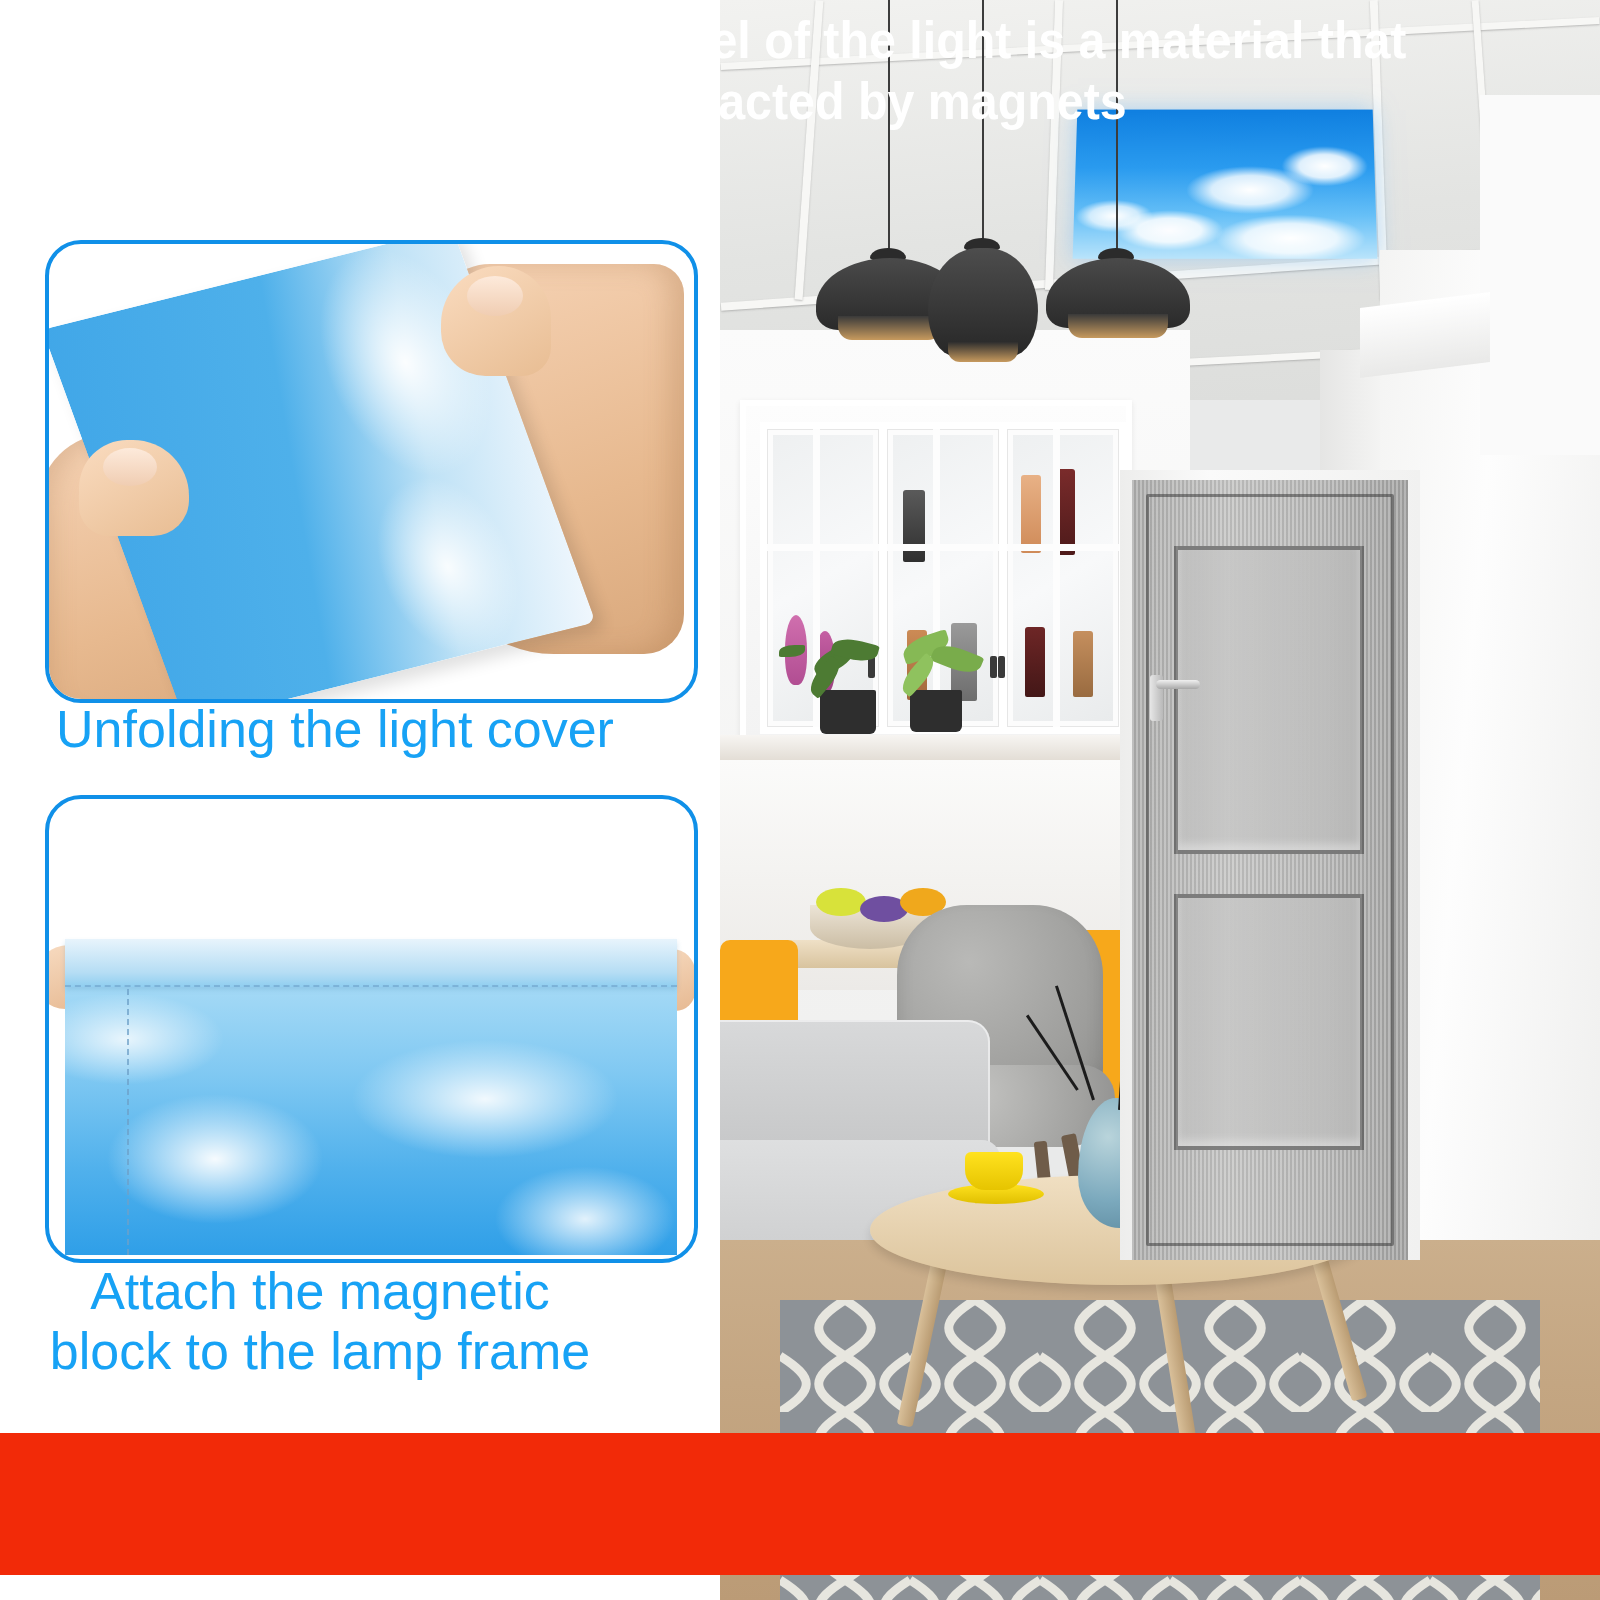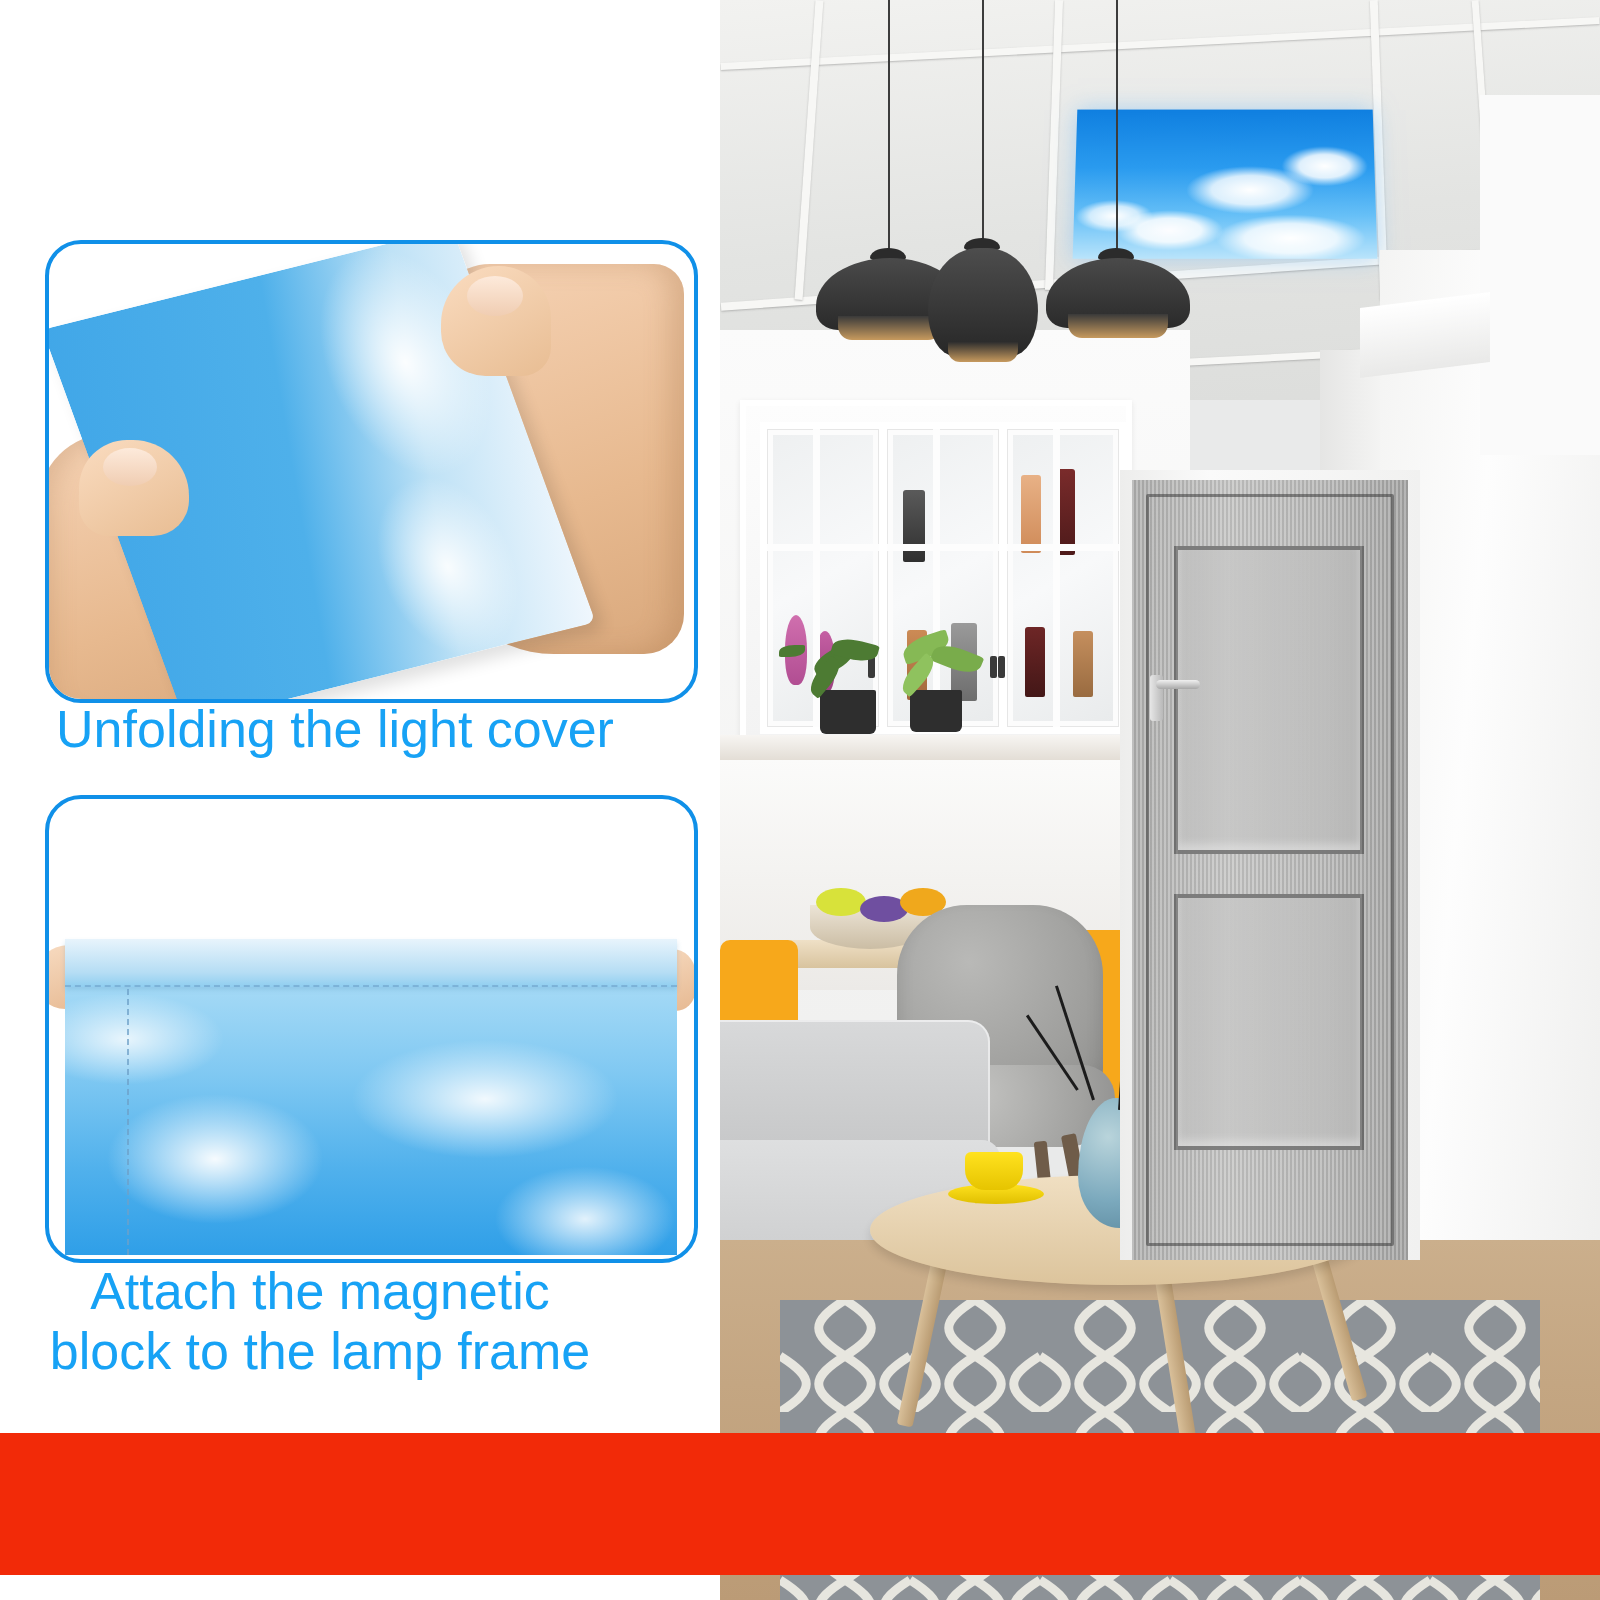--- a/index.html
+++ b/index.html
@@ -382,14 +382,18 @@
     <div class="stitch" style="left:16px;top:186px;width:612px;height:0;border-left:none;border-top:2px dashed rgba(110,160,200,.6);"></div>
     <div class="stitch" style="left:78px;top:190px;height:266px;"></div>
   </div>
   <div class="caption cap2">
     <div>Attach the magnetic</div>
     <div>block to the lamp frame</div>
   </div>
 
 
   <div class="tipbar"></div>
+  <div class="tiptext">
+    <span>Tip: Make sure the bezel of the light is a material that</span>
+    <span>can be attracted by magnets</span>
+  </div>
 
 </div>
 
 </body></html>

